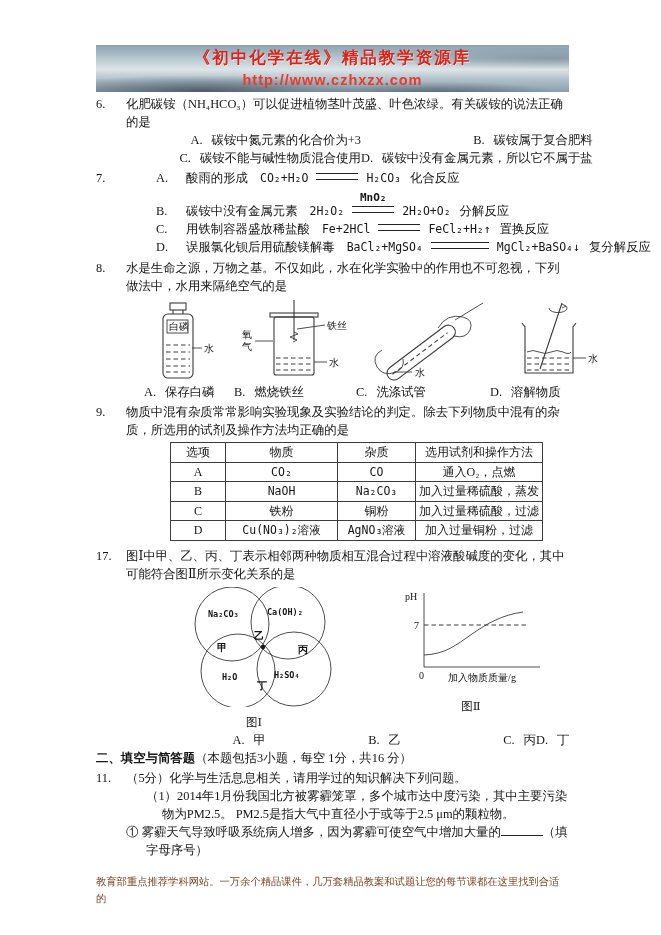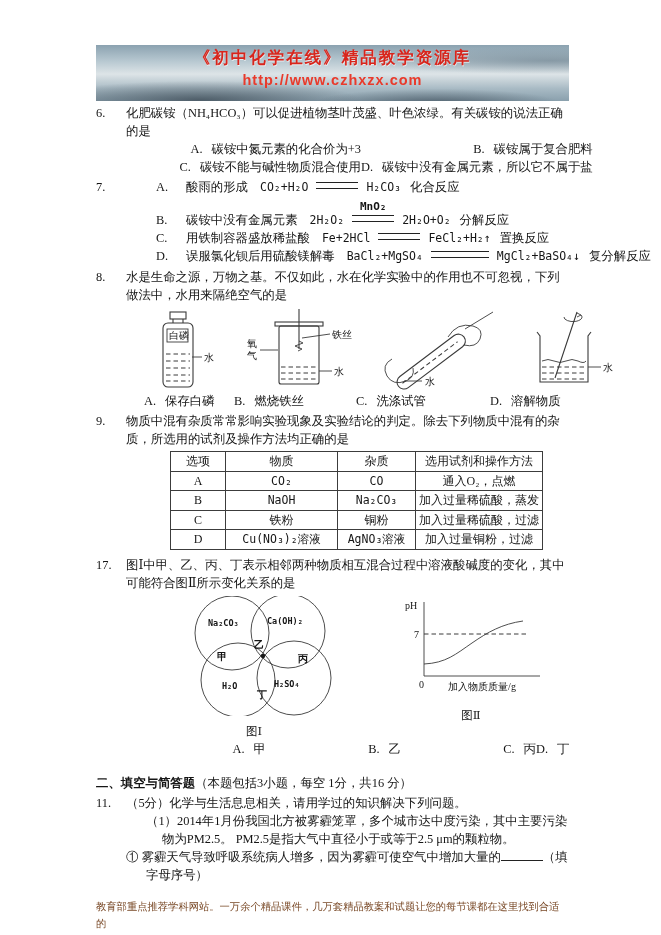--- a/index.html
+++ b/index.html
@@ -6,21 +6,21 @@
   html,body { margin:0; padding:0; background:#ffffff; }
   .page {
     width:661px; height:935px; position:relative; background:#ffffff;
     font-family:"Liberation Serif","DejaVu Serif",serif;
     color:#151515; overflow:hidden;
   }
   .content { position:absolute; left:96px; top:45px; width:473px; font-size:12.4px; line-height:18px; }
 
   
   .banner {
-    position:relative; height:56px; margin-bottom:3px;
+    position:relative; height:47px; margin-bottom:3px;
     background:
       radial-gradient(ellipse 55% 55% at 22% 98%, rgba(28,38,48,.55), rgba(0,0,0,0) 62%),
       radial-gradient(ellipse 45% 45% at 72% 104%, rgba(30,42,54,.5), rgba(0,0,0,0) 58%),
       radial-gradient(ellipse 70% 40% at 96% 28%, rgba(96,116,130,.55), rgba(0,0,0,0) 60%),
       linear-gradient(180deg,#8ba2b0 0%,#b6c7d0 28%,#dde4e7 52%,#a8bac4 78%,#8aa0ad 100%);
   }
   .banner-title {
     position:absolute; top:4px; left:0; width:100%; text-align:center;
     color:#d8251c; font-weight:bold; font-size:16.5px; letter-spacing:2px;
     text-shadow:0.6px 0.6px 0 rgba(255,255,255,.65);
@@ -53,21 +53,21 @@
     border-top:1.3px solid #222; border-bottom:1.3px solid #222; position:relative;
   }
   .dl.wide { width:58px; }
   .cat {
     position:absolute; left:50%; bottom:5px; transform:translateX(-50%);
     font-weight:bold; font-size:11px; white-space:nowrap;
   }
   .row-cat { margin-top:15px; }
 
   
-  .figrow { display:flex; align-items:flex-end; column-gap:12px; margin:5px 0 1px 18px; }
+  .figrow { display:flex; align-items:flex-end; column-gap:7px; margin:5px 0 1px 18px; }
   .fig { position:relative; }
   .fig svg { display:block; }
   .caprow { display:grid; grid-template-columns:86px 118px 130px 104px; column-gap:4px; margin-left:18px; }
   .cap { white-space:nowrap; }
   .sketch { stroke:#3a3a3a; fill:none; stroke-width:1.1; }
   .sketch-thin { stroke:#3a3a3a; fill:none; stroke-width:0.9; }
   .dash { stroke:#3a3a3a; fill:none; stroke-width:1; stroke-dasharray:4.5,3; }
   .svglab { font-family:"Liberation Serif","DejaVu Serif",serif; font-size:10px; fill:#151515; }
   .svgfm { font-family:"DejaVu Sans Mono",monospace; font-size:8.5px; font-weight:bold; fill:#151515; }
 
@@ -79,21 +79,21 @@
   }
 
   
   .q10figs { display:flex; column-gap:52px; margin:4px 0 0 38px; align-items:flex-start; }
   .figcap { text-align:center; font-size:11.5px; margin-top:1px; }
 
   
   .opts4 { display:grid; grid-template-columns:110px 135px 135px auto; margin-left:30px; }
 
   
-  .sec { margin-top:16px; }
+  .sec { margin-top:0; }
   .sec .t { font-weight:bold; }
 
   
   .p1 { padding-left:66px; text-indent:-16px; }
   .p2 { padding-left:50px; text-indent:-20px; }
   .blank { display:inline-block; width:42px; height:12px; border-bottom:1.1px solid #222; }
 
   
   .footer {
     margin-top:14px; color:#7a4a28; font-size:10.3px; line-height:17px; letter-spacing:0;

